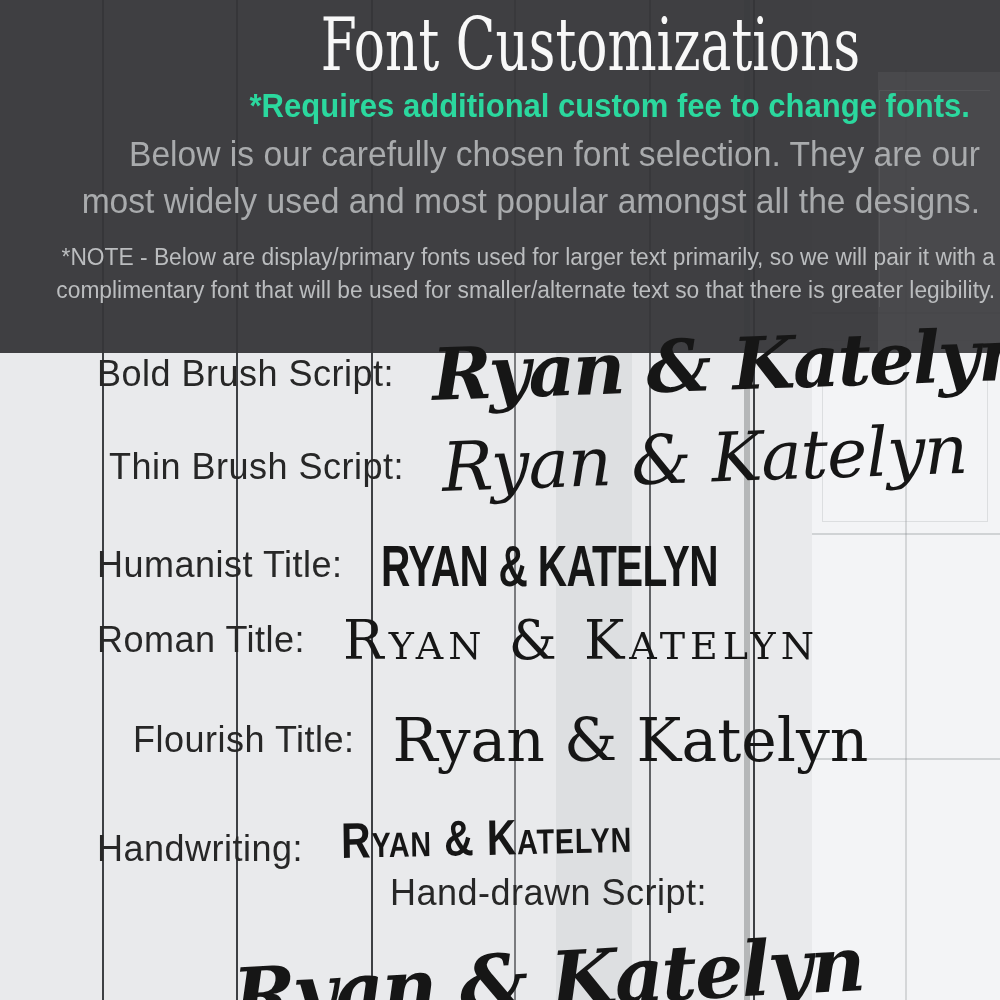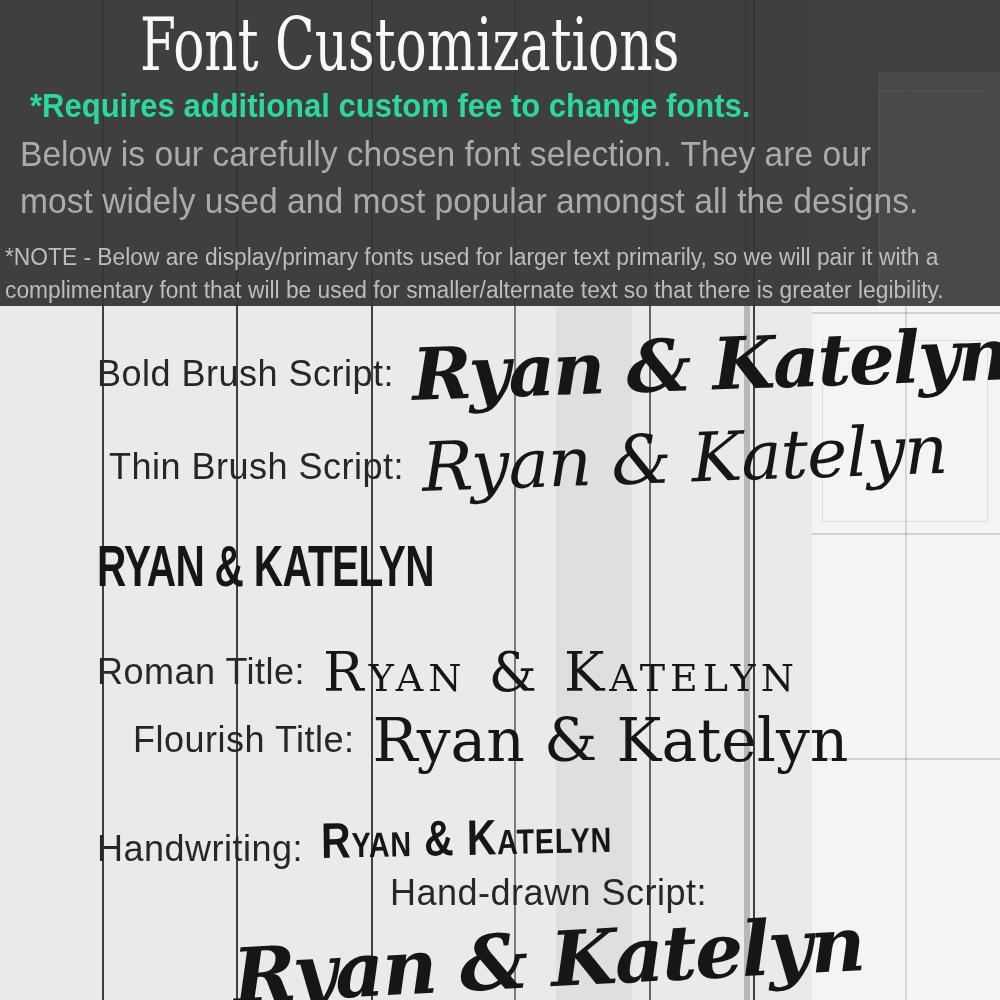--- a/index.html
+++ b/index.html
@@ -24,23 +24,23 @@
   .plank.p2{left:236px;}
   .plank.p3{left:371px;}
   .plank.p4{left:514px;opacity:.65;}
   .plank.p5{left:649px;opacity:.8;}
   .plank.p6{left:753px;}
   .plank.p7{left:744px;opacity:.3;width:6px;}
   .shade{position:absolute;top:0;bottom:0;left:556px;width:76px;background:rgba(120,125,130,0.10);}
 
   
   .header{
-    position:absolute;left:0;top:0;width:100%;height:306px;
+    position:absolute;left:0;top:0;width:100%;height:353px;
     background:rgba(54,54,57,0.95);
-    text-align:left;color:#f7f7f7;
+    text-align:right;color:#f7f7f7;
   }
   .header-lightband{position:absolute;right:0;top:72px;bottom:0;width:122px;background:rgba(255,255,255,0.05);}
   .header-panel-edge{position:absolute;right:10px;top:90px;width:110px;height:216px;border-left:1px solid rgba(255,255,255,0.06);border-top:1px solid rgba(255,255,255,0.06);}
   .title{
     position:relative;margin:6px 0 0 0;
     font-family:"DejaVu Serif",serif;font-weight:400;font-size:72px;line-height:1.1;
     transform:scaleX(0.72);transform-origin:50% 50%;
     letter-spacing:0px;color:#f8f8f8;
   }
   .fee{
@@ -56,34 +56,34 @@
   .note{
     position:relative;margin-top:16px;
     font-size:23px;line-height:1.45;font-weight:400;
     transform:scaleX(0.99);transform-origin:50% 50%;white-space:nowrap;
   }
 
   
   .rows{position:absolute;left:0;top:0;width:100%;height:100%;}
   .row{
     position:absolute;left:0;width:100%;
-    display:flex;align-items:center;gap:18px;
+    display:flex;align-items:center;gap:38px;
     padding-left:97px;box-sizing:border-box;
   }
   .row-label{
     flex:0 0 auto;
     font-size:36px;letter-spacing:0.5px;color:#272727;
     font-family:"Liberation Sans",sans-serif;
   }
   .row-sample{flex:0 0 auto;color:#161616;white-space:nowrap;}
 
   .row-bold-brush-script{top:318px;height:112px;}
   .row-thin-brush-script{top:412px;height:110px;margin-left:12px;}
   .row-humanist-title{top:525px;height:80px;}
-  .row-roman-title{top:632px;height:80px;}
+  .row-roman-title{top:600px;height:80px;}
   .row-flourish-title{top:700px;height:80px;margin-left:36px;}
   .row-handwriting{top:790px;height:80px;align-items:flex-end;}
   .row-hand-drawn-script{top:872px;height:106px;flex-direction:column;}
 
   .s-bold-brush-script{
     font-family:"DejaVu Serif",serif;font-style:italic;font-weight:700;
     font-size:72px;letter-spacing:-2px;transform:rotate(-2deg);transform-origin:left center;
   }
   .s-thin-brush-script{
     font-family:"DejaVu Serif",serif;font-style:italic;font-weight:400;
@@ -151,20 +151,21 @@
       <span class="row-label">Bold Brush Script:</span>
       <span class="row-sample s-bold-brush-script">Ryan &amp; Katelyn</span>
     </div>
 
     <div class="row row-thin-brush-script">
       <span class="row-label">Thin Brush Script:</span>
       <span class="row-sample s-thin-brush-script">Ryan &amp; Katelyn</span>
     </div>
 
     <div class="row row-humanist-title">
+      <span class="row-label">Humanist Title:</span>
       <span class="row-sample s-humanist-title">RYAN &amp; KATELYN</span>
     </div>
 
     <div class="row row-roman-title">
       <span class="row-label">Roman Title:</span>
       <span class="row-sample s-roman-title">Ryan &amp; Katelyn</span>
     </div>
 
     <div class="row row-flourish-title">
       <span class="row-label">Flourish Title:</span>

